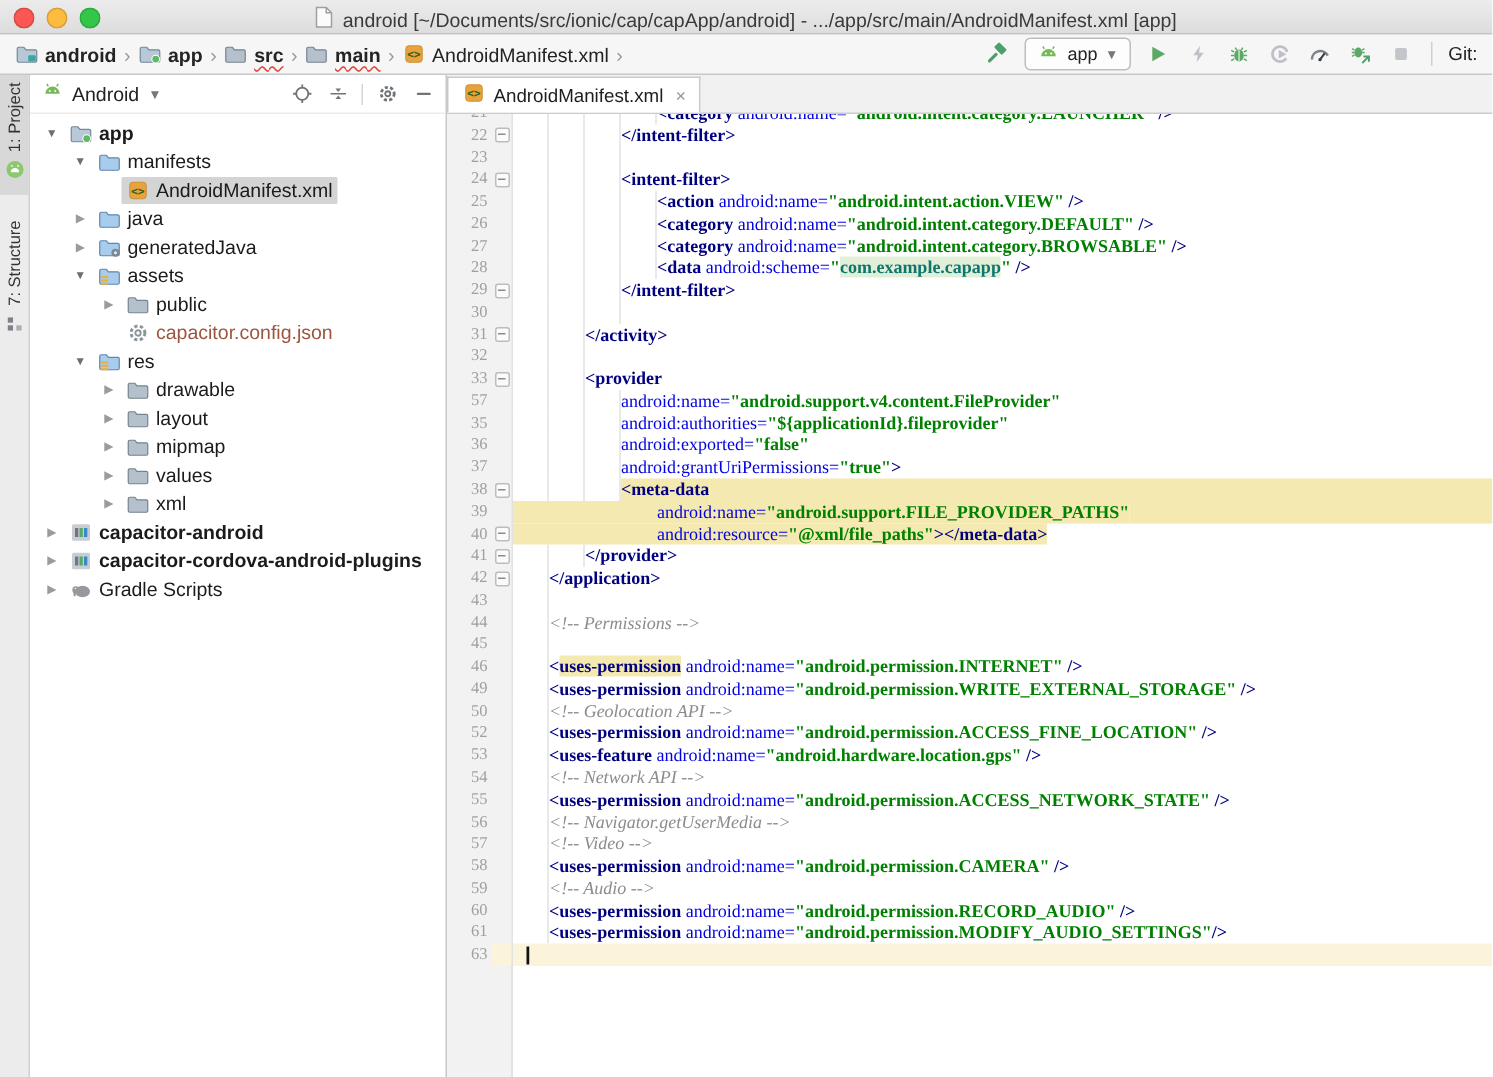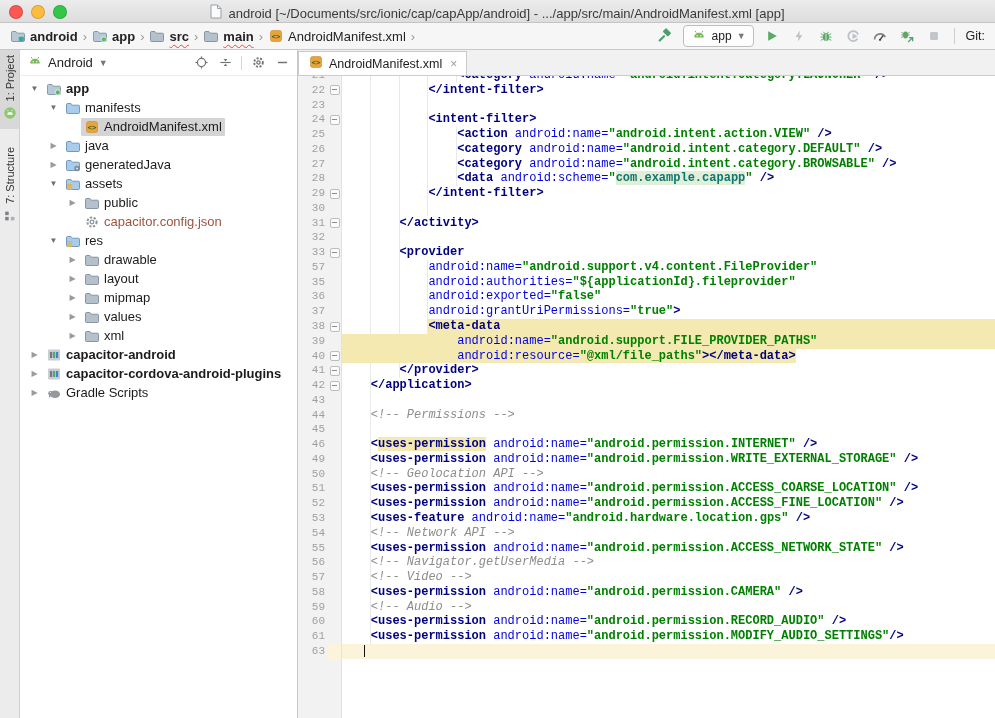--- a/index.html
+++ b/index.html
@@ -51,21 +51,21 @@
   .tsel.sel{background:#D4D4D4;}
   .ticon svg{display:block;}
   .tlabel{color:#1B1B1B;}
   .tlabel.b{font-weight:bold;}
   
   .editor{flex:1;min-width:0;display:flex;flex-direction:column;background:#fff;}
   .tabbar{height:25px;background:#F1F1F1;border-bottom:1px solid #CCCCCC;display:flex;align-items:flex-end;flex:none;}
   .tab{height:24px;box-sizing:border-box;background:#FFFFFF;border:1px solid #C9C9C9;border-bottom:none;
        display:flex;align-items:center;gap:5px;padding:0 9px;font-size:12.5px;color:#1E1E1E;}
   .tclose{color:#9A9A9A;font-size:12px;margin-left:3px;}
-  .codewrap{flex:1;overflow:hidden;font-family:Liberation Mono, monospace;font-size:12px;
+  .codewrap{flex:1;overflow:hidden;font-family:Liberation Serif, serif;font-size:12px;
             background:linear-gradient(to right,#F2F2F2 0,#F2F2F2 43px,#E2E2E2 43px,#E2E2E2 44px,#FFFFFF 44px);}
   .lines{margin-top:-8px;}
   .cl{display:flex;height:14.77px;line-height:14.77px;white-space:pre;}
   .num{width:27px;padding-right:3px;flex:none;text-align:right;color:#A0A0A0;font-size:11px;background:#F2F2F2;}
   .foldc{width:13px;flex:none;background:#F2F2F2;border-right:1px solid #E2E2E2;position:relative;}
   .fbox{display:block;width:8px;height:8px;margin:2.5px auto 0;border:1px solid #BDBDBD;border-radius:2px;background:#FBFBFB;position:relative;}
   .fbox::after{content:"";position:absolute;left:1.5px;right:1.5px;top:3px;height:1px;background:#8C8C8C;}
   .ind{flex:none;height:100%;
        background-image:repeating-linear-gradient(to right,transparent 0,transparent calc(4ch - 1px),#E9E9E9 calc(4ch - 1px),#E9E9E9 4ch);}
   .codetext{flex:none;}
@@ -540,21 +540,20 @@
           <div class="cl hl-b"><span class="num">39</span><span class="foldc"></span><span class="ind" style="width:16ch"></span><span class="codetext"><span class="tk-attr">android:name=</span><span class="tk-val">"android.support.FILE_PROVIDER_PATHS"</span></span><span class="fill"></span></div>
           <div class="cl hl-c"><span class="num">40</span><span class="foldc"><span class="fbox"></span></span><span class="ind" style="width:16ch"></span><span class="codetext"><span class="tk-attr">android:resource=</span><span class="tk-val">"@xml/file_paths"</span><span class="tk-tag">&gt;&lt;/meta-data&gt;</span></span><span class="fill"></span></div>
           <div class="cl"><span class="num">41</span><span class="foldc"><span class="fbox"></span></span><span class="ind" style="width:8ch"></span><span class="codetext"><span class="tk-tag">&lt;/provider&gt;</span></span><span class="fill"></span></div>
           <div class="cl"><span class="num">42</span><span class="foldc"><span class="fbox"></span></span><span class="ind" style="width:4ch"></span><span class="codetext"><span class="tk-tag">&lt;/application&gt;</span></span><span class="fill"></span></div>
           <div class="cl"><span class="num">43</span><span class="foldc"></span><span class="ind" style="width:4ch"></span><span class="codetext"></span><span class="fill"></span></div>
           <div class="cl"><span class="num">44</span><span class="foldc"></span><span class="ind" style="width:4ch"></span><span class="codetext"><span class="tk-com">&lt;!-- Permissions --&gt;</span></span><span class="fill"></span></div>
           <div class="cl"><span class="num">45</span><span class="foldc"></span><span class="ind" style="width:4ch"></span><span class="codetext"></span><span class="fill"></span></div>
           <div class="cl"><span class="num">46</span><span class="foldc"></span><span class="ind" style="width:4ch"></span><span class="codetext"><span class="tk-tag">&lt;</span><span class="tk-taghl">uses-permission</span><span class="tk-attr"> android:name=</span><span class="tk-val">"android.permission.INTERNET"</span><span class="tk-tag"> /&gt;</span></span><span class="fill"></span></div>
           <div class="cl"><span class="num">49</span><span class="foldc"></span><span class="ind" style="width:4ch"></span><span class="codetext"><span class="tk-tag">&lt;uses-permission</span><span class="tk-attr"> android:name=</span><span class="tk-val">"android.permission.WRITE_EXTERNAL_STORAGE"</span><span class="tk-tag"> /&gt;</span></span><span class="fill"></span></div>
           <div class="cl"><span class="num">50</span><span class="foldc"></span><span class="ind" style="width:4ch"></span><span class="codetext"><span class="tk-com">&lt;!-- Geolocation API --&gt;</span></span><span class="fill"></span></div>
-          <div class="cl"><span class="num">51</span><span class="foldc"></span><span class="ind" style="width:4ch"></span><span class="codetext"><span class="tk-tag">&lt;uses-permission</span><span class="tk-attr"> android:name=</span><span class="tk-val">"android.permission.ACCESS_COARSE_LOCATION"</span><span class="tk-tag"> /&gt;</span></span><span class="fill"></span></div>
           <div class="cl"><span class="num">52</span><span class="foldc"></span><span class="ind" style="width:4ch"></span><span class="codetext"><span class="tk-tag">&lt;uses-permission</span><span class="tk-attr"> android:name=</span><span class="tk-val">"android.permission.ACCESS_FINE_LOCATION"</span><span class="tk-tag"> /&gt;</span></span><span class="fill"></span></div>
           <div class="cl"><span class="num">53</span><span class="foldc"></span><span class="ind" style="width:4ch"></span><span class="codetext"><span class="tk-tag">&lt;uses-feature</span><span class="tk-attr"> android:name=</span><span class="tk-val">"android.hardware.location.gps"</span><span class="tk-tag"> /&gt;</span></span><span class="fill"></span></div>
           <div class="cl"><span class="num">54</span><span class="foldc"></span><span class="ind" style="width:4ch"></span><span class="codetext"><span class="tk-com">&lt;!-- Network API --&gt;</span></span><span class="fill"></span></div>
           <div class="cl"><span class="num">55</span><span class="foldc"></span><span class="ind" style="width:4ch"></span><span class="codetext"><span class="tk-tag">&lt;uses-permission</span><span class="tk-attr"> android:name=</span><span class="tk-val">"android.permission.ACCESS_NETWORK_STATE"</span><span class="tk-tag"> /&gt;</span></span><span class="fill"></span></div>
           <div class="cl"><span class="num">56</span><span class="foldc"></span><span class="ind" style="width:4ch"></span><span class="codetext"><span class="tk-com">&lt;!-- Navigator.getUserMedia --&gt;</span></span><span class="fill"></span></div>
           <div class="cl"><span class="num">57</span><span class="foldc"></span><span class="ind" style="width:4ch"></span><span class="codetext"><span class="tk-com">&lt;!-- Video --&gt;</span></span><span class="fill"></span></div>
           <div class="cl"><span class="num">58</span><span class="foldc"></span><span class="ind" style="width:4ch"></span><span class="codetext"><span class="tk-tag">&lt;uses-permission</span><span class="tk-attr"> android:name=</span><span class="tk-val">"android.permission.CAMERA"</span><span class="tk-tag"> /&gt;</span></span><span class="fill"></span></div>
           <div class="cl"><span class="num">59</span><span class="foldc"></span><span class="ind" style="width:4ch"></span><span class="codetext"><span class="tk-com">&lt;!-- Audio --&gt;</span></span><span class="fill"></span></div>
           <div class="cl"><span class="num">60</span><span class="foldc"></span><span class="ind" style="width:4ch"></span><span class="codetext"><span class="tk-tag">&lt;uses-permission</span><span class="tk-attr"> android:name=</span><span class="tk-val">"android.permission.RECORD_AUDIO"</span><span class="tk-tag"> /&gt;</span></span><span class="fill"></span></div>
           <div class="cl"><span class="num">61</span><span class="foldc"></span><span class="ind" style="width:4ch"></span><span class="codetext"><span class="tk-tag">&lt;uses-permission</span><span class="tk-attr"> android:name=</span><span class="tk-val">"android.permission.MODIFY_AUDIO_SETTINGS"</span><span class="tk-tag">/&gt;</span></span><span class="fill"></span></div>

